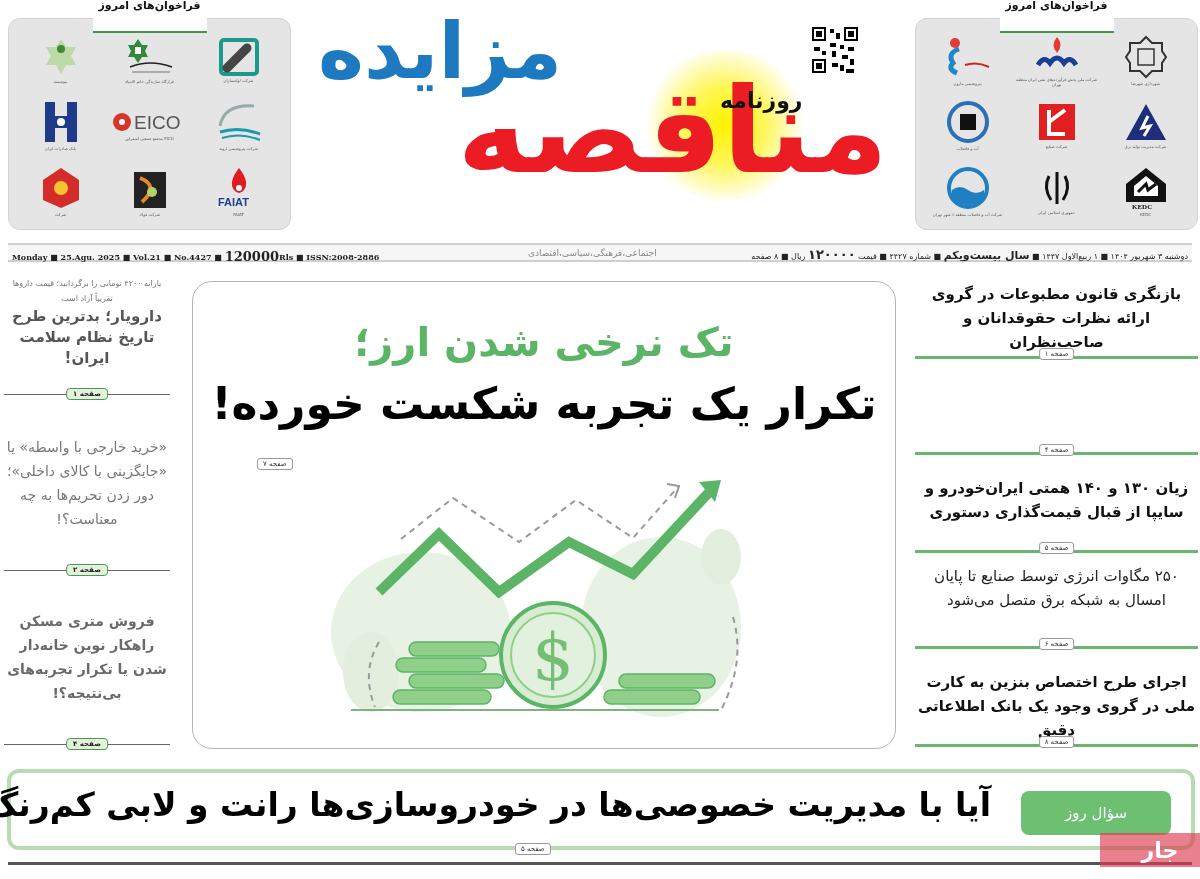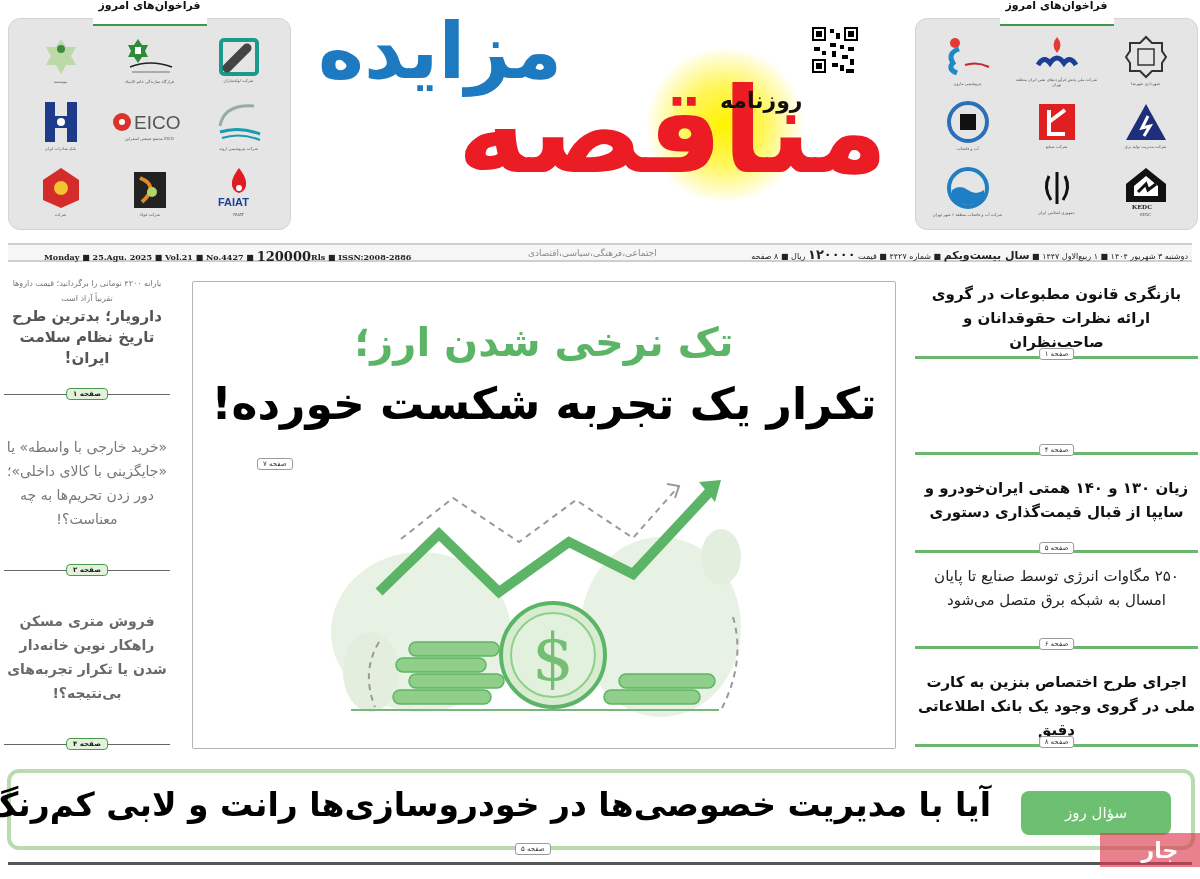--- a/index.html
+++ b/index.html
@@ -4,58 +4,58 @@
 <style>
   * { box-sizing: border-box; margin: 0; padding: 0; }
   html, body { width: 1200px; height: 879px; background: #ffffff; overflow: hidden; }
   body { font-family: "DejaVu Sans", sans-serif; color: #111; position: relative; }
 
   
   .masthead { position: absolute; left: 0; top: 0; width: 1200px; height: 240px; }
   .calls-box { position: absolute; top: 18px; width: 283px; height: 212px; border: 1px solid #d4d4d4; border-radius: 12px; background: #e5e5e5; }
   .calls-box.left { left: 8px; }
   .calls-box.right { left: 915px; }
-  .calls-title { position: absolute; top: -1px; left: 50%; transform: translateX(-50%); font-size: 11px; font-weight: bold; background: #fff; padding: 0 6px 12px; border-bottom: 2px solid #3a9a4a; white-space: nowrap; direction: rtl; }
+  .calls-title { position: absolute; top: -1px; left: 50%; transform: translateX(-50%); font-size: 11px; font-weight: bold; background: #fff; padding: 0 6px 19px; border-bottom: 2px solid #3a9a4a; white-space: nowrap; direction: rtl; }
   .calls-title-wrap { position: absolute; top: 0; height: 14px; width: 283px; }
   .calls-title-wrap.left { left: 8px; }
   .calls-title-wrap.right { left: 915px; }
   .logo-grid { position: absolute; inset: 12px 10px 8px 10px; display: grid; grid-template-columns: repeat(3, 1fr); grid-template-rows: repeat(3, 1fr); gap: 6px; }
   .logo-cell { display: flex; flex-direction: column; align-items: center; justify-content: center; }
   .logo-cell svg { display: block; }
   .logo-cap { font-size: 4px; color: #555; margin-top: 2px; direction: rtl; text-align: center; }
 
   .brand { position: absolute; left: 300px; top: 0; width: 600px; height: 240px; }
   .brand-glow { position: absolute; left: 340px; top: 50px; width: 170px; height: 150px; border-radius: 50%; background: radial-gradient(circle, #fff200 0%, #fff65a 35%, rgba(255,255,255,0) 70%); }
   .brand-red { position: absolute; right: 12px; top: 72px; font-size: 118px; font-weight: bold; color: #ec1c24; direction: rtl; line-height: 1; letter-spacing: -4px; font-family: "DejaVu Sans", sans-serif; }
   .brand-blue { position: absolute; left: 18px; top: 12px; font-size: 78px; font-weight: bold; color: #1d79c0; direction: rtl; line-height: 1; font-family: "DejaVu Sans", sans-serif; }
   .brand-daily { position: absolute; left: 420px; top: 88px; font-size: 22px; font-weight: bold; color: #111; direction: rtl; }
   .qr { position: absolute; left: 510px; top: 25px; width: 50px; height: 50px; background: #fff; }
 
   
   .info-strip { position: absolute; left: 8px; top: 243px; width: 1184px; height: 19px; border-top: 2px solid #cfcfcf; border-bottom: 2px solid #cfcfcf; background: #f6f6f6; font-size: 8px; }
-  .info-en { position: absolute; left: 4px; top: 3px; font-family: "DejaVu Serif", serif; font-weight: bold; color: #222; white-space: nowrap; font-size: 8px; margin-left: 32px; }
+  .info-en { position: absolute; left: 4px; top: 3px; font-family: "DejaVu Serif", serif; font-weight: bold; color: #222; white-space: nowrap; font-size: 8px; }
   .info-en .price { font-size: 13px; position: relative; top: 1px; }
   .info-cats { position: absolute; left: 520px; top: 3px; color: #8a8a8a; direction: rtl; font-size: 9px; white-space: nowrap; }
   .info-fa { position: absolute; right: 4px; top: 2px; direction: rtl; color: #222; white-space: nowrap; font-size: 8px; }
   .info-fa .big { font-weight: bold; font-size: 11px; }
   .info-fa .price { font-weight: bold; font-size: 13px; }
 
   
   .left-col { position: absolute; left: 4px; top: 272px; width: 166px; height: 480px; }
   .left-item { position: absolute; left: 0; width: 166px; text-align: center; direction: rtl; }
   .left-kicker { font-size: 8px; color: #777; line-height: 15px; }
   .left-title { font-size: 15px; font-weight: bold; color: #555; line-height: 21px; }
   .left-title.light { font-weight: normal; color: #777; font-size: 14px; line-height: 24px; }
   .left-title.grayb { font-weight: bold; color: #6a6a6a; font-size: 14px; line-height: 24px; }
   .page-sep { position: absolute; left: 0; width: 166px; height: 12px; }
   .page-sep::before { content: ""; position: absolute; left: 0; right: 0; top: 6px; height: 1px; background: #666; }
   .page-tag-green { position: absolute; left: 50%; transform: translateX(-50%); top: 0; background: #e3f2dc; border: 1px solid #4a9a4e; border-radius: 4px; font-size: 7px; padding: 0 6px; line-height: 10px; direction: rtl; white-space: nowrap; color: #222; font-weight: bold; }
 
   
-  .center-box { position: absolute; left: 192px; top: 281px; width: 704px; height: 468px; border: 1px solid #b5b5b5; border-radius: 2px; background: #fff; }
+  .center-box { position: absolute; left: 192px; top: 281px; width: 704px; height: 468px; border: 1px solid #b5b5b5; border-radius: 20px; background: #fff; }
   .headline-green { position: absolute; left: 0; right: 0; top: 40px; text-align: center; font-size: 40px; font-weight: bold; color: #5cb566; direction: rtl; line-height: 1; }
   .headline-black { position: absolute; left: 0; right: 0; top: 100px; text-align: center; font-size: 44px; font-weight: bold; color: #000; direction: rtl; line-height: 1; letter-spacing: -1px; }
   .page-tag { display: inline-block; background: #fff; border: 1px solid #999; border-radius: 3px; font-size: 7px; padding: 0 5px; line-height: 10px; direction: rtl; white-space: nowrap; color: #333; }
   .center-page-tag { position: absolute; left: 64px; top: 176px; }
   .illus { position: absolute; left: 108px; top: 180px; width: 480px; height: 270px; }
 
   
   .right-col { position: absolute; left: 915px; top: 272px; width: 283px; height: 480px; }
   .right-item { position: absolute; left: 0; width: 283px; text-align: center; direction: rtl; }
   .right-title { font-size: 15px; font-weight: bold; color: #111; line-height: 24px; }

